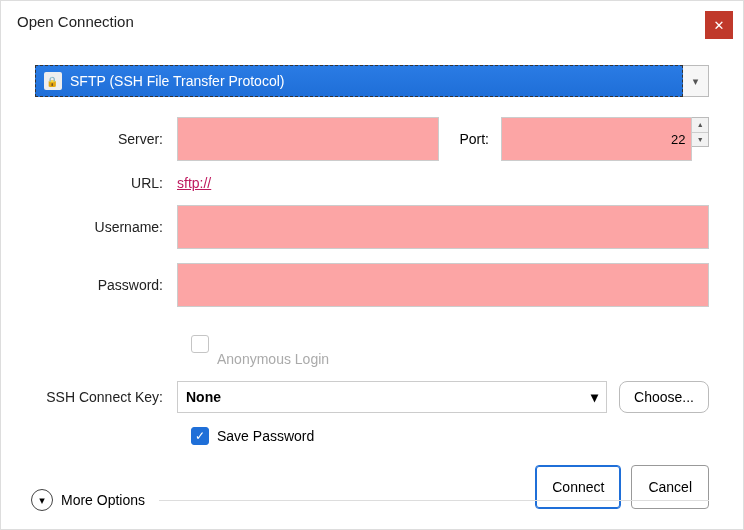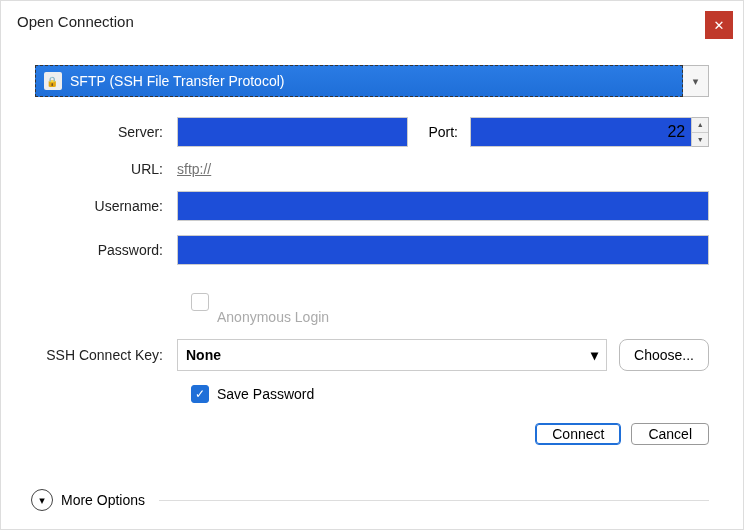--- a/index.html
+++ b/index.html
@@ -93,25 +93,25 @@
   text-align: right;
   padding-right: 14px;
   font-size: 14px;
   color: #222;
 }
 .field {
   flex: 1;
 }
 input[type="text"], input[type="password"] {
   width: 100%;
-  height: 30px;
+  height: 44px;
   border: 1px solid #ccc;
   padding: 0 6px;
-  font-size: 16px;
-  background: #1d4ed8;
+  font-size: 13px;
+  background: #fca5a5;
 }
 .server-input { flex: 1; }
 .port-label {
   padding: 0 12px 0 20px;
   font-size: 14px;
 }
 .port-wrap {
   display: flex;
   align-items: stretch;
 }
@@ -136,21 +136,21 @@
   flex: 1;
   display: flex;
   align-items: center;
   justify-content: center;
   font-size: 7px;
   color: #555;
   cursor: pointer;
 }
 .spinner div:first-child { border-bottom: 1px solid #ccc; }
 .url-link {
-  color: #737373;
+  color: #be185d;
   text-decoration: underline;
   cursor: pointer;
   font-size: 14px;
   margin-top: 38px;
 }
 .checkbox-row {
   display: flex;
   align-items: center;
   padding-left: 156px;
   margin-bottom: 14px;
@@ -197,21 +197,21 @@
   cursor: pointer;
   font-size: 14px;
 }
 .button-row {
   display: flex;
   justify-content: flex-end;
   gap: 10px;
   margin-top: 20px;
 }
 .btn {
-  height: 22px;
+  height: 44px;
   padding: 0 16px;
   border: 1px solid #999;
   background: #fff;
   border-radius: 4px;
   cursor: pointer;
   font-size: 14px;
 }
 .btn.primary {
   border-color: #1f6fd8;
   box-shadow: 0 0 0 1px #1f6fd8 inset;

